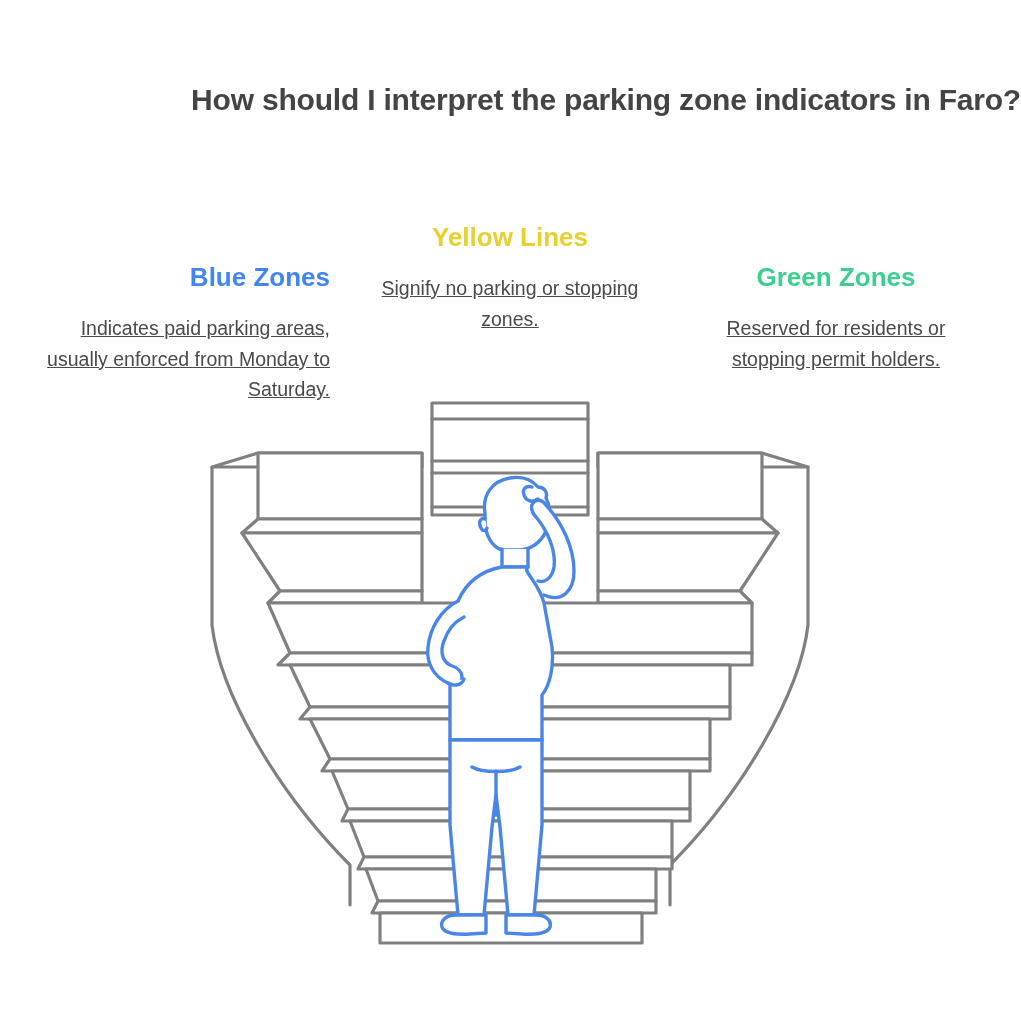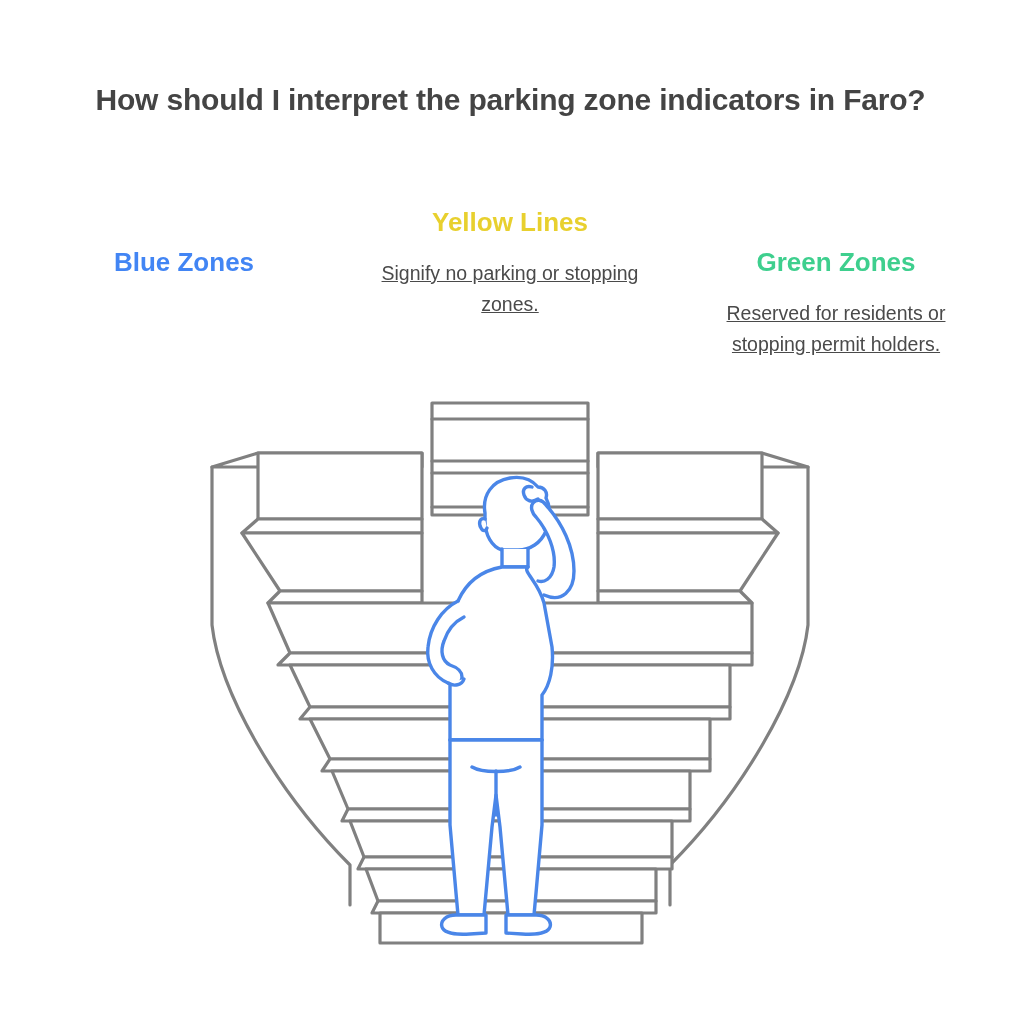--- a/index.html
+++ b/index.html
@@ -23,49 +23,50 @@
     height: 1024px;
     background: #ffffff;
   }
 
   
   .page-title {
     position: absolute;
     left: 0;
     top: 82px;
     width: 1021px;
-    text-align: center;
+    text-align: right;
     font-size: 30px;
     font-weight: bold;
     color: #444444;
     letter-spacing: -0.2px;
     line-height: 1.2;
   }
 
   
   .zone-col {
     position: absolute;
     text-align: center;
+    margin-top: 15px;
   }
   .zone-heading {
     font-size: 26px;
     font-weight: bold;
     line-height: 1.15;
     margin: 0 0 20px 0;
     white-space: nowrap;
   }
   .zone-desc {
     font-size: 19.5px;
     line-height: 1.58;
     color: #4a4a4a;
     margin: 0;
     text-decoration: underline;
   }
 
-  #zone-col-0 { left: 38px;  top: 248px; width: 292px; }
+  #zone-col-0 { left: 38px;  top: 248px; width: 292px; text-align: right; }
   #zone-col-1 { left: 362px; top: 208px; width: 296px; }
   #zone-col-2 { left: 690px; top: 248px; width: 292px; }
 
   #zone-col-0 .zone-heading { color: #4285f4; }
   #zone-col-1 .zone-heading { color: #e8d02e; }
   #zone-col-2 .zone-heading { color: #3ecf8e; }
 
   #zone-col-1 .zone-desc { padding: 0 14px; }
   #zone-col-2 .zone-desc { padding: 0 8px; }
 
@@ -81,20 +82,21 @@
 </style>
 </head>
 <body>
 
 <div id="infographic">
 
   <div class="page-title">How should I interpret the parking zone indicators in Faro?</div>
 
   <div class="zone-col" id="zone-col-0">
     <div class="zone-heading">Blue Zones</div>
+    <div class="zone-desc">Indicates paid parking areas, usually enforced from Monday to Saturday.</div>
   </div>
 
   <div class="zone-col" id="zone-col-1">
     <div class="zone-heading">Yellow Lines</div>
     <div class="zone-desc">Signify no parking or stopping zones.</div>
   </div>
 
   <div class="zone-col" id="zone-col-2">
     <div class="zone-heading">Green Zones</div>
     <div class="zone-desc">Reserved for residents or stopping permit holders.</div>

